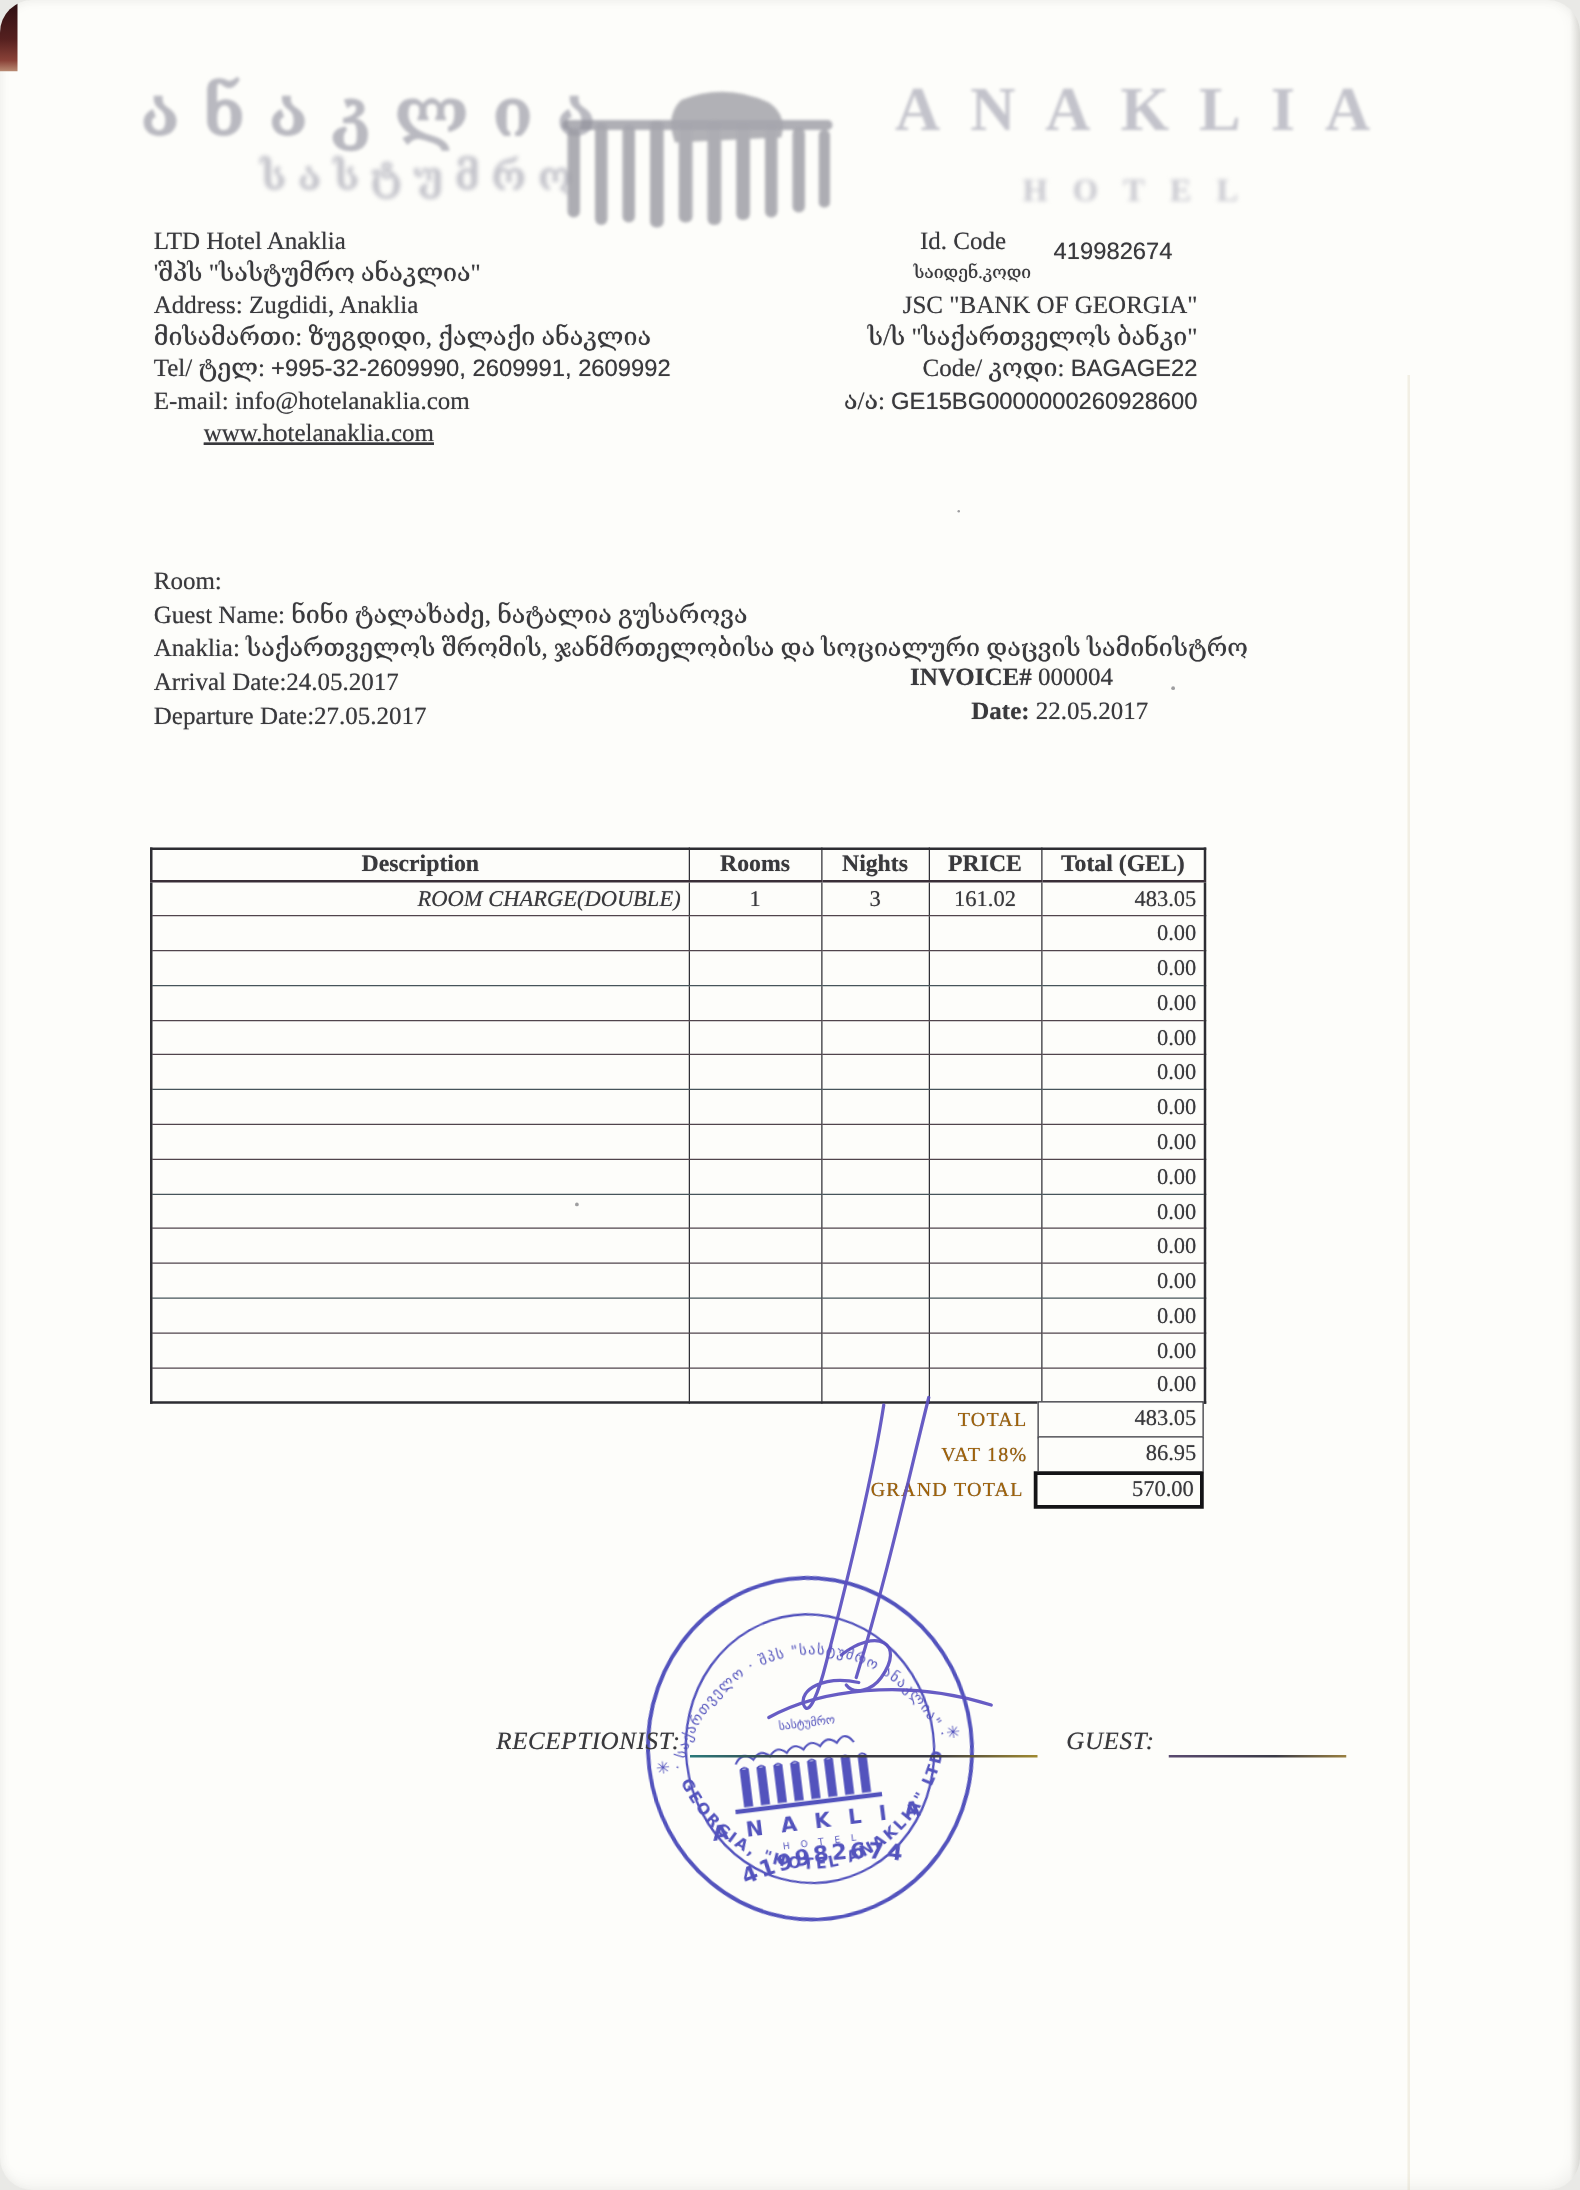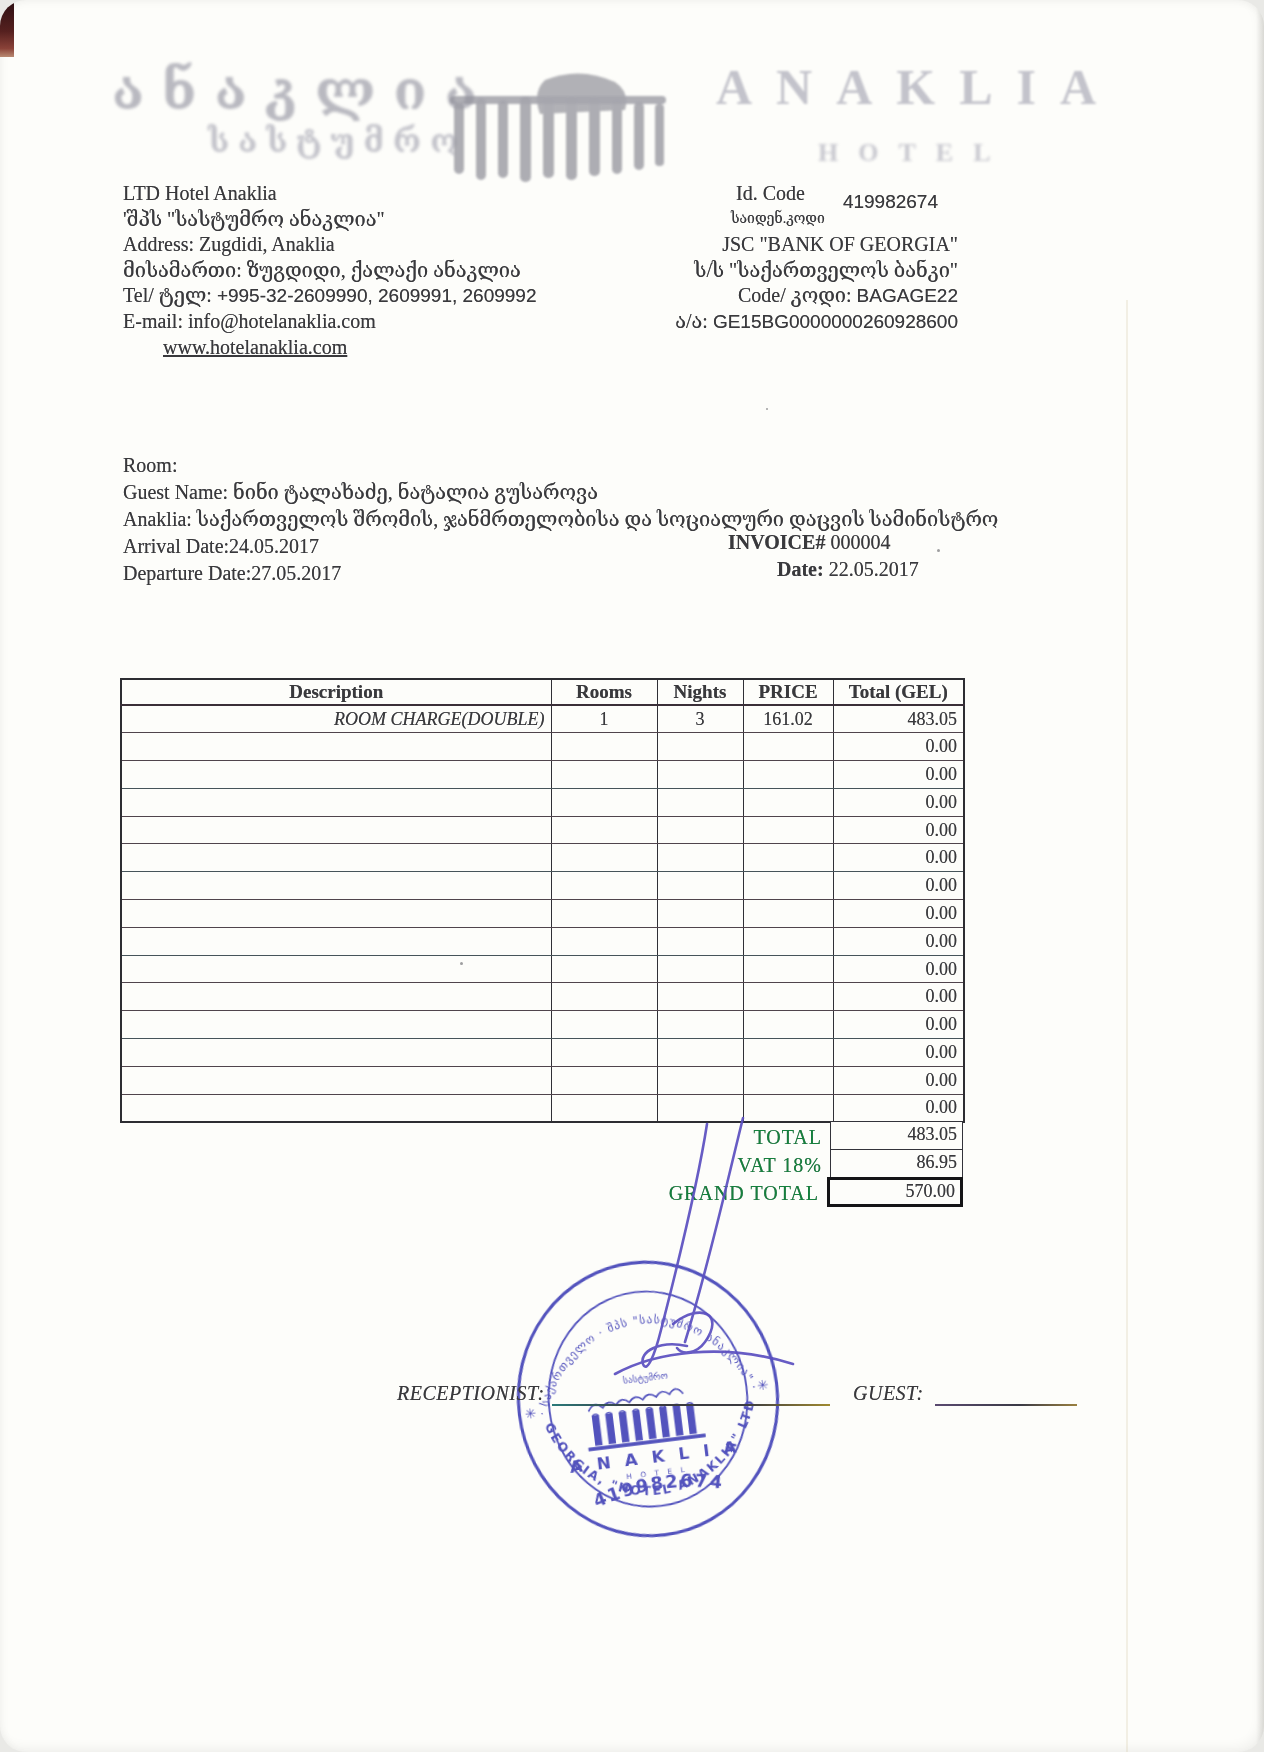--- a/index.html
+++ b/index.html
@@ -60,21 +60,21 @@
   table.inv td{border-left:1.6px solid #303036;border-right:1.6px solid #303036;
     border-bottom:1.2px solid #50444c;height:27.8px;font-size:18px;padding:0 6px;overflow:hidden;white-space:nowrap;}
   table.inv tr:nth-child(3n) td{border-bottom-color:#46545a;}
   table.inv td:nth-child(1){font-style:italic;text-align:right;}
   table.inv td:nth-child(2),table.inv td:nth-child(3),table.inv td:nth-child(4){text-align:center;}
   table.inv td:nth-child(5){text-align:right;}
 
   
   .totals{position:absolute;left:120px;top:1123px;width:843px;}
   .totals-row{display:flex;justify-content:flex-end;align-items:stretch;height:28px;}
-  .totals-label{font-size:20px;letter-spacing:1px;line-height:28px;padding-right:8px;color:#15803d;}
+  .totals-label{font-size:16px;letter-spacing:1px;line-height:28px;padding-right:8px;color:#a16207;}
   .totals-value{width:133px;border:1.6px solid #33333a;margin-top:-1.6px;text-align:right;
     font-size:18px;line-height:25px;padding:0 5px;background:#fdfdfa;}
   .totals-value.grand{border:3.2px solid #141417;width:136px;line-height:23px;}
 
   
   .sig-label{position:absolute;font-size:20px;font-style:italic;letter-spacing:.5px;z-index:4;}
   .rec-label{left:397px;top:1382px;}
   .guest-label{left:853px;top:1382px;}
   .sig-line{position:absolute;height:2px;z-index:4;}
   .rec-line{left:552px;top:1404px;width:278px;

